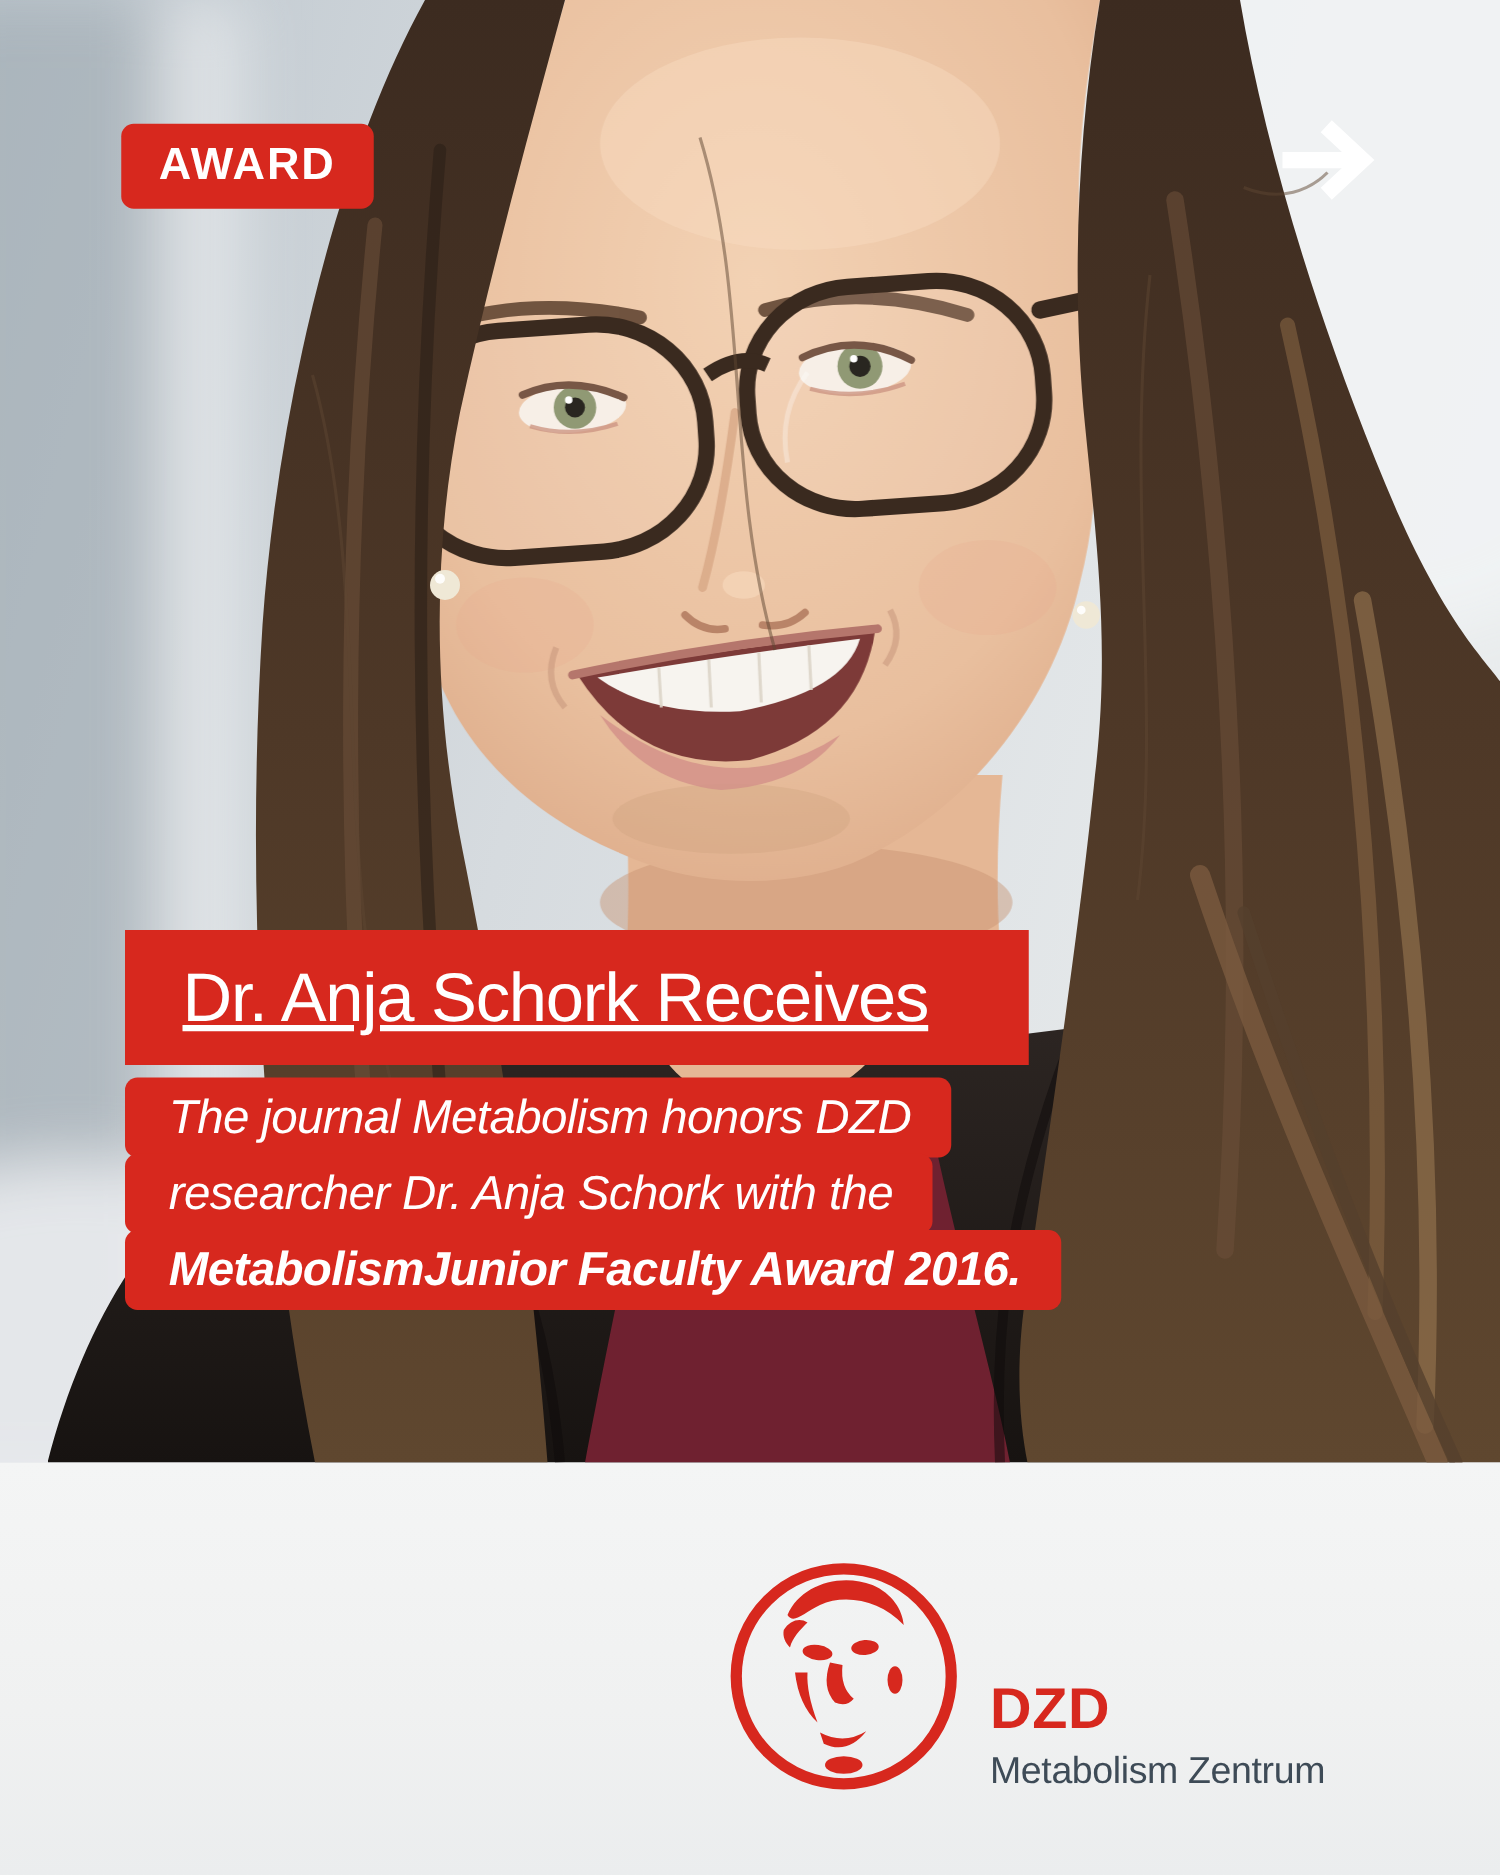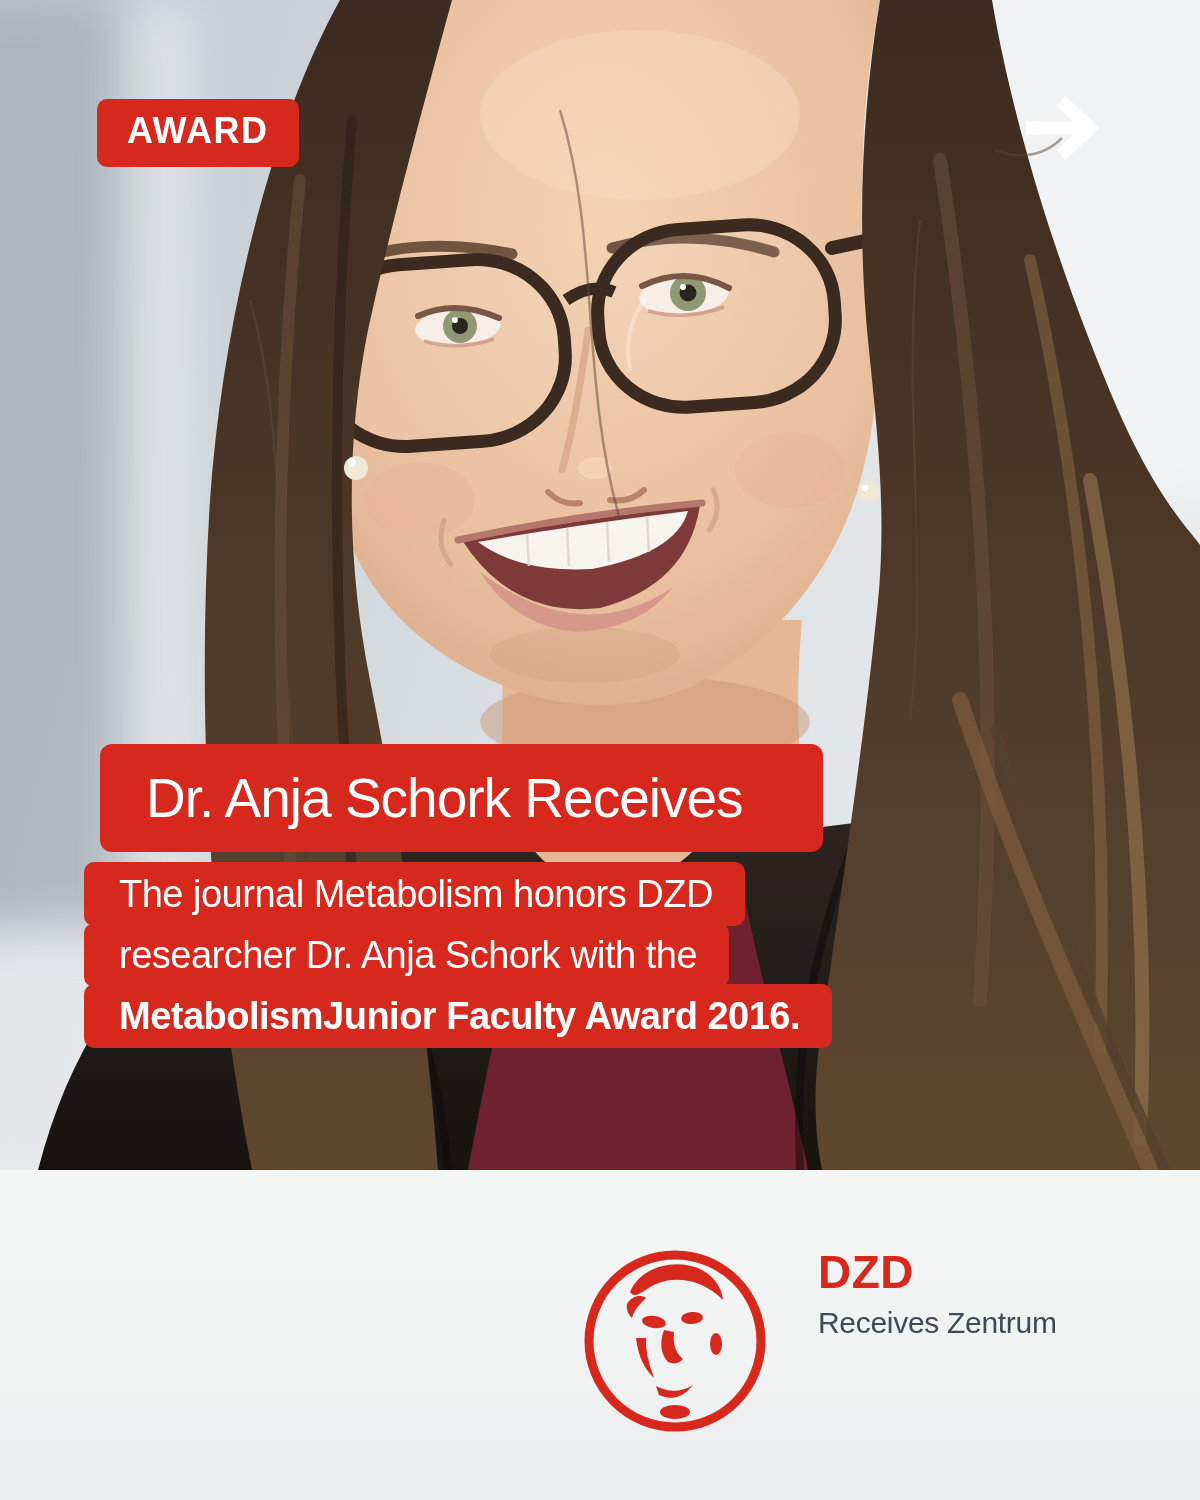--- a/index.html
+++ b/index.html
@@ -15,37 +15,37 @@
     position:absolute;left:97px;top:99px;height:68px;line-height:64px;
     padding:0 30px;background:var(--accent,#d7281e);color:var(--on-accent,#fff);
     font-size:36px;font-weight:bold;letter-spacing:1.5px;border-radius:10px;
   }
   .arrow{position:absolute;left:1024px;top:94px;width:78px;height:68px;}
 
   .headline{
     position:absolute;left:100px;top:744px;height:108px;line-height:108px;
     display:inline-block;padding:0 80px 0 46px;background:var(--accent,#d7281e);
     color:var(--on-accent,#fff);font-size:55px;font-weight:400;letter-spacing:-1px;
-    border-radius:12px;white-space:nowrap;
-  }
-  .announcement{position:absolute;left:84px;top:862px;}
+    border-radius:0;white-space:nowrap;text-decoration:underline;
+  }
+  .announcement{position:absolute;left:100px;top:862px;font-style:italic;}
   .announcement .line{margin-top:-3px;}
   .announcement .line:first-child{margin-top:0;}
   .announcement .line span{
     display:inline-block;height:64px;line-height:64px;padding:0 32px 0 35px;
     background:var(--accent,#d7281e);color:var(--on-accent,#fff);
     font-size:38px;letter-spacing:-0.5px;border-radius:10px;white-space:nowrap;
   }
   .announcement .line span.bold{font-weight:bold;}
 
   .footer{
     position:absolute;left:0;top:1170px;width:1200px;height:330px;
     background:linear-gradient(180deg,#f4f5f5 0%,var(--footer-bg,#f0f1f1) 60%,#ebedee 100%);
   }
-  .brand-row{position:absolute;left:580px;top:76px;display:flex;align-items:flex-start;gap:48px;}
+  .brand-row{position:absolute;left:580px;top:76px;display:flex;align-items:flex-end;gap:22px;}
   .brand-row svg{display:block;width:190px;height:190px;}
   .brand-text{display:flex;flex-direction:column;}
   .brand-name{
     color:var(--accent,#d7281e);font-size:46px;font-weight:bold;line-height:52px;
     letter-spacing:0.5px;margin-bottom:6px;
   }
   .org-line{color:var(--footer-text,#3e4b57);font-size:30px;line-height:38px;letter-spacing:-0.3px;}
 </style>
 </head>
 <body>
@@ -246,18 +246,18 @@
           <ellipse cx="112" cy="72" rx="11" ry="6" transform="rotate(-4 112 72)"></ellipse>
           <path d="M 84,84 Q 77,104 88,116 Q 97,120 103,113 Q 92,104 94,86 Z"></path>
           <path d="M 56,92 Q 59,118 74,132 Q 65,108 66,92 Z"></path>
           <ellipse cx="136" cy="98" rx="6" ry="11"></ellipse>
           <path d="M 76,140 Q 95,150 113,139 Q 98,158 79,149 Z"></path>
           <ellipse cx="95" cy="166" rx="15" ry="7"></ellipse>
         </g>
       </svg>
       <div class="brand-text">
         <div class="brand-name">DZD</div>
-        <div class="org-line">Receives Zentrum</div>
+        <div class="org-line">Metabolism Zentrum</div>
       </div>
     </div>
   </div>
 
 </div>
 
 </body></html>

